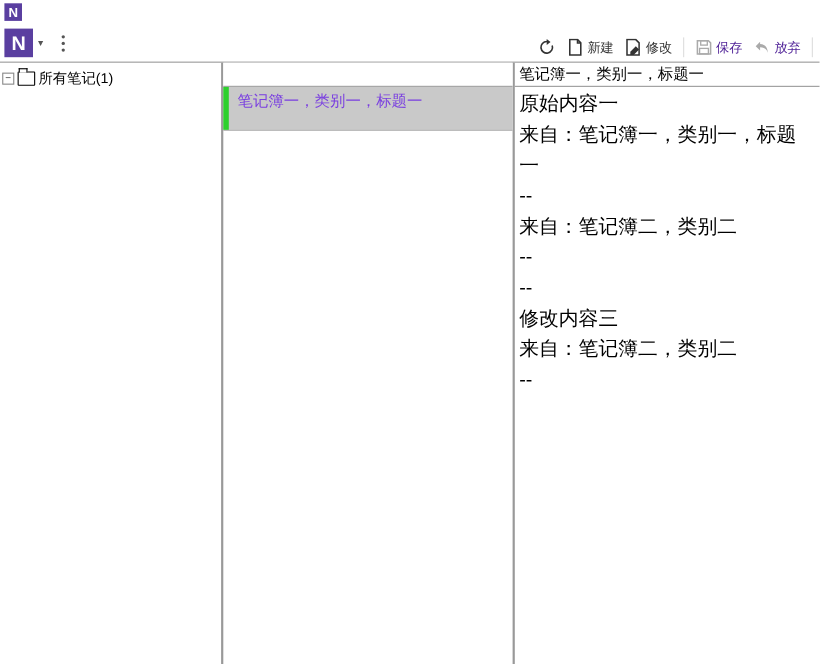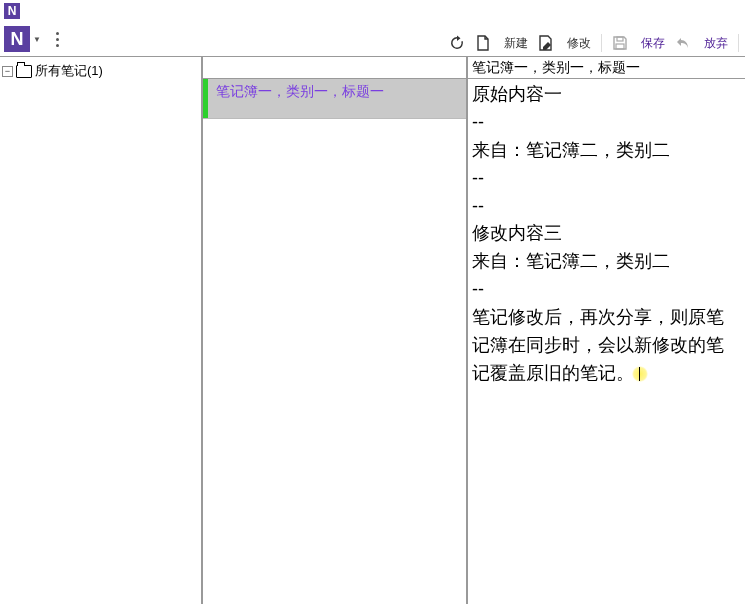--- a/index.html
+++ b/index.html
@@ -58,21 +58,21 @@
     right: 0; top: 30px;
     height: 26px;
     display: flex;
     align-items: center;
     gap: 2px;
     padding-right: 2px;
   }
   .tb-btn {
     display: flex; align-items: center;
     padding: 2px 4px;
-    gap: 13px;
+    gap: 3px;
     font-size: 12px;
     color: #333;
     cursor: pointer;
     text-align: center;
   }
   .tb-btn.disabled { color: #4c1d95; cursor: default; }
   .tb-sep { width: 1px; height: 18px; background: #ddd; margin: 0 4px; }
   .icon { width: 16px; height: 16px; display: inline-block; }
 
   .main {
@@ -276,23 +276,23 @@
     <div class="note-item">
       <div class="note-bar"></div>
       <div class="note-title">笔记簿一，类别一，标题一</div>
     </div>
   </div>
 
   <div class="content">
     <div class="content-title">笔记簿一，类别一，标题一</div>
     <div class="content-body">
       <p>原始内容一</p>
+      <p>来自：笔记簿一，类别一，标题一</p>
       <p>--</p>
       <p>来自：笔记簿二，类别二</p>
       <p>--</p>
       <p>--</p>
       <p>修改内容三</p>
       <p>来自：笔记簿二，类别二</p>
       <p>--</p>
-      <p><span>笔记修改后，再次分享，则原笔记簿在同步时，会以新修改的笔记覆盖原旧的笔记。</span><span class="cursor-spot"></span></p>
     </div>
   </div>
 </div>
 
 </body></html>

